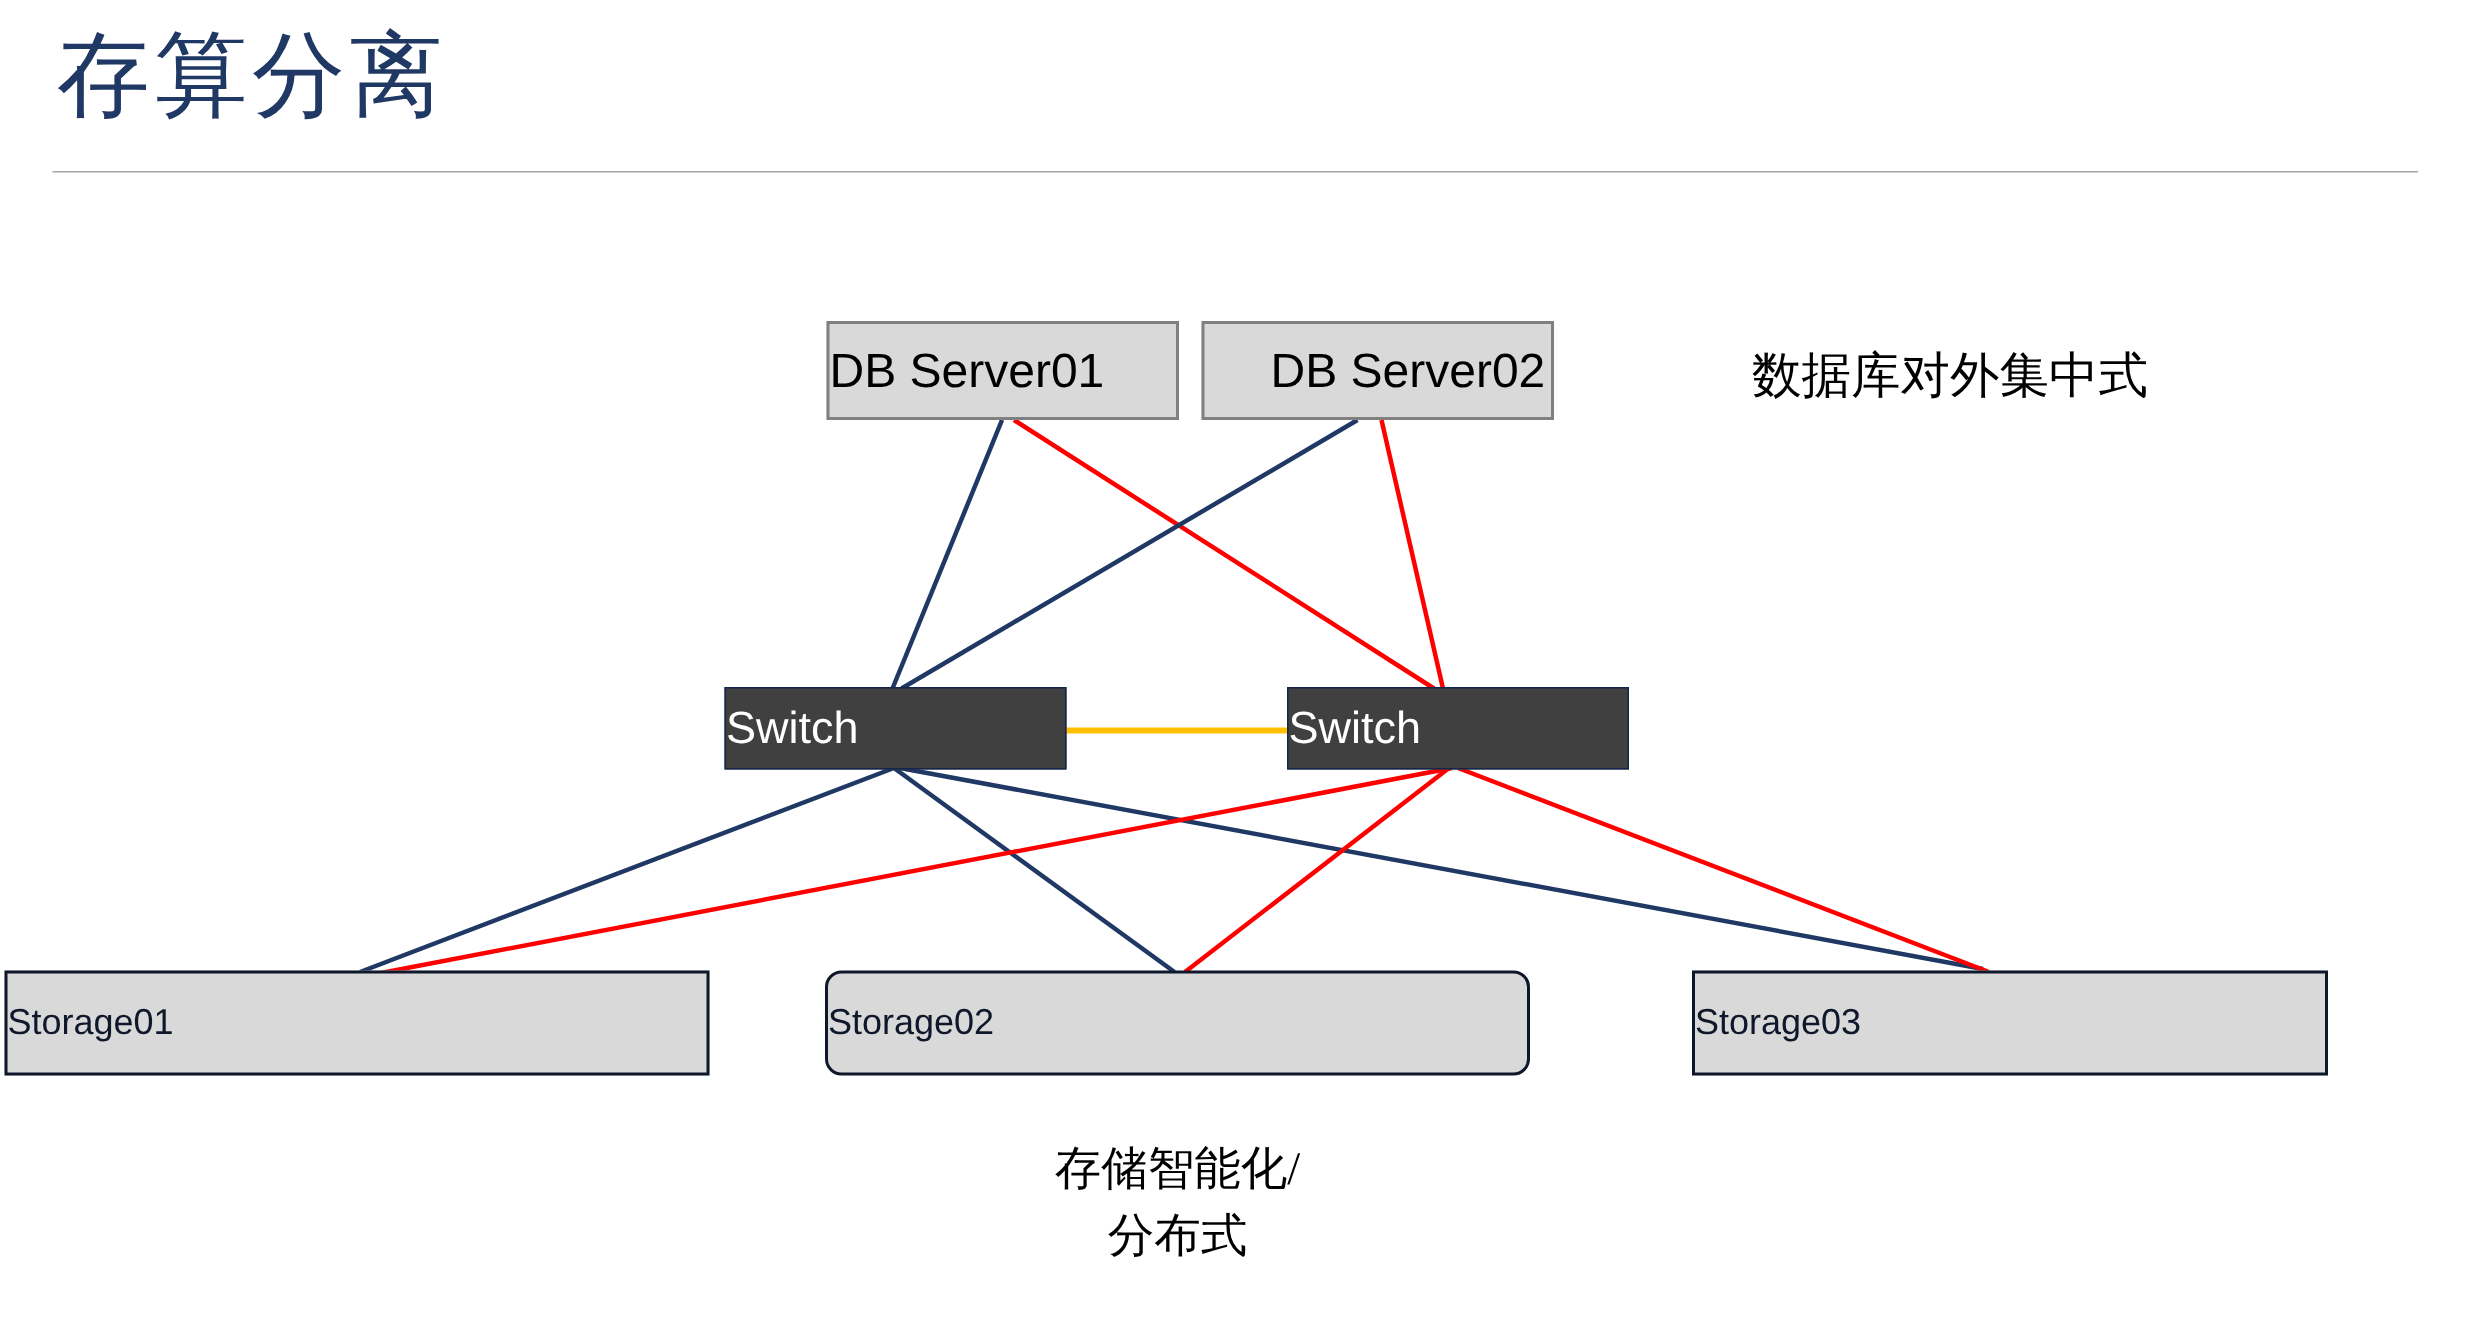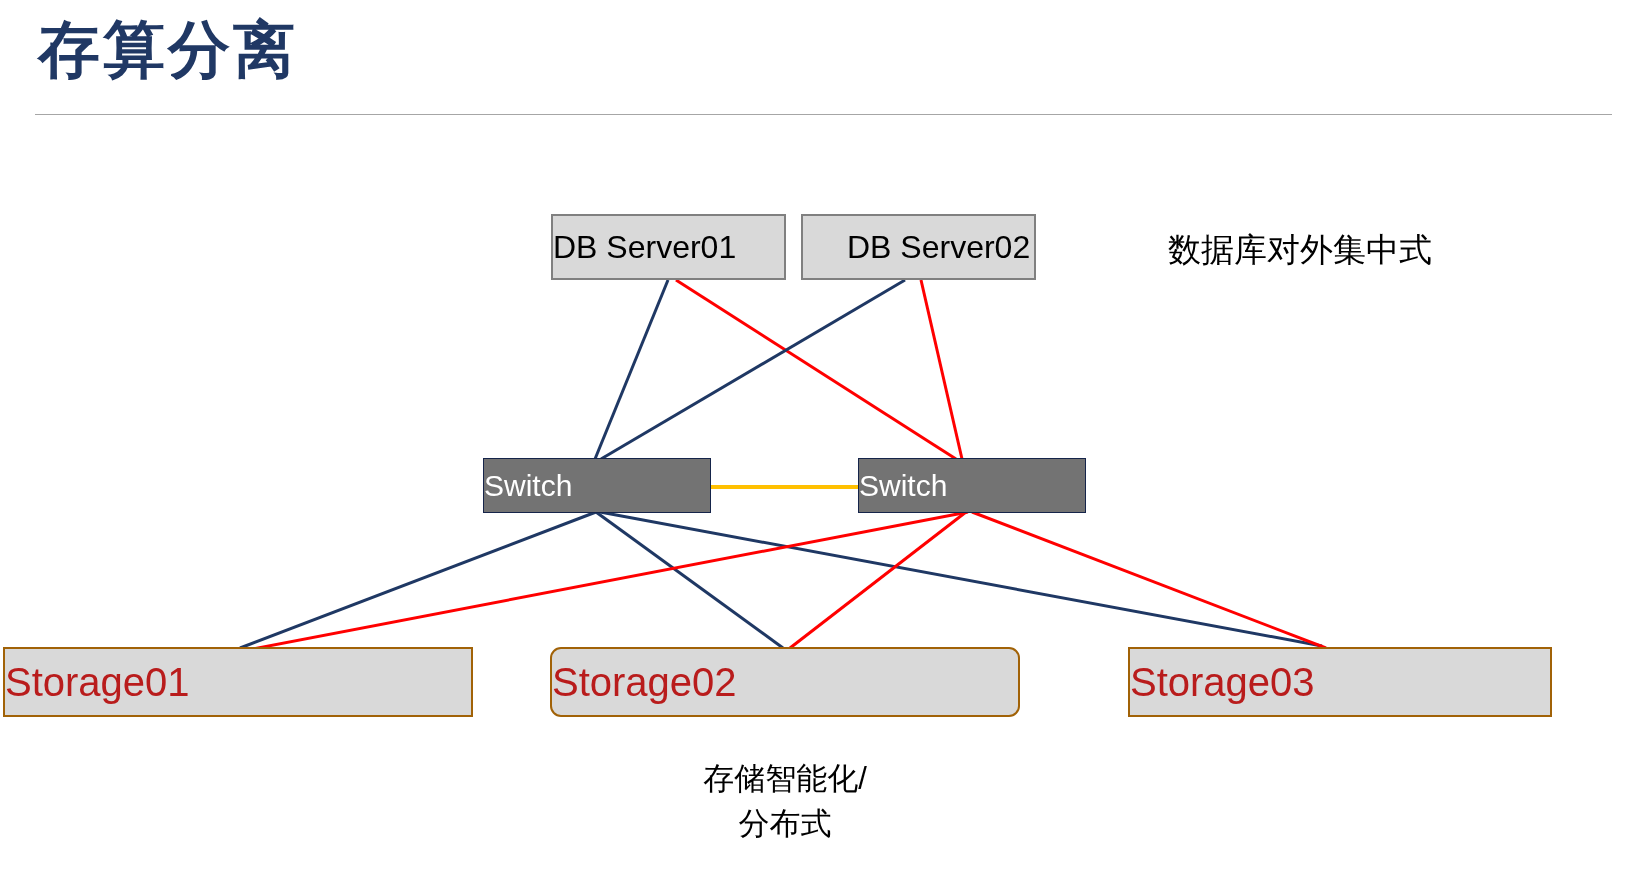--- a/index.html
+++ b/index.html
@@ -12,21 +12,21 @@
     height: 886px;
     background: #ffffff;
     overflow: hidden;
   }
 
   .page-title {
     position: absolute;
     left: 38px;
     top: 8px;
     font-size: 62px;
-    font-weight: bold;
+    font-weight: normal;
     color: #203864;
     letter-spacing: 3px;
   }
 
   .title-divider {
     position: absolute;
     left: 35px;
     top: 114px;
     width: 1577px;
     height: 1px;
@@ -49,31 +49,31 @@
   }
 
   .server-box {
     background: #d9d9d9;
     border: 2px solid #808080;
     font-size: 32px;
     color: #000000;
   }
 
   .switch-box {
-    background: #737373;
+    background: #404040;
     border: 1px solid #15244a;
     font-size: 30px;
     color: #ffffff;
   }
 
   .storage-box {
     background: #d9d9d9;
-    border: 2px solid #a16207;
-    font-size: 40px;
-    color: #b91c1c;
+    border: 2px solid #0f172a;
+    font-size: 24px;
+    color: #0f172a;
   }
 
   #db-server-01 { left: 551px; top: 214px; width: 235px; height: 66px; }
   #db-server-02 { left: 801px; top: 214px; width: 235px; height: 66px; padding-left: 44px; }
 
   #switch-left  { left: 483px; top: 458px; width: 228px; height: 55px; }
   #switch-right { left: 858px; top: 458px; width: 228px; height: 55px; }
 
   #storage-01 { left: 3px;    top: 647px; width: 470px; height: 70px; }
   #storage-02 { left: 550px;  top: 647px; width: 470px; height: 70px; border-radius: 11px; }
@@ -90,20 +90,21 @@
 
   .annotation-storage {
     position: absolute;
     left: 550px;
     top: 757px;
     width: 470px;
     text-align: center;
     font-size: 31px;
     color: #000000;
     line-height: 1.45;
+    font-family: Liberation Serif, serif;
   }
 </style>
 </head>
 <body>
 
 <div class="canvas">
 
   <div class="page-title">存算分离</div>
   <div class="title-divider"></div>
 

